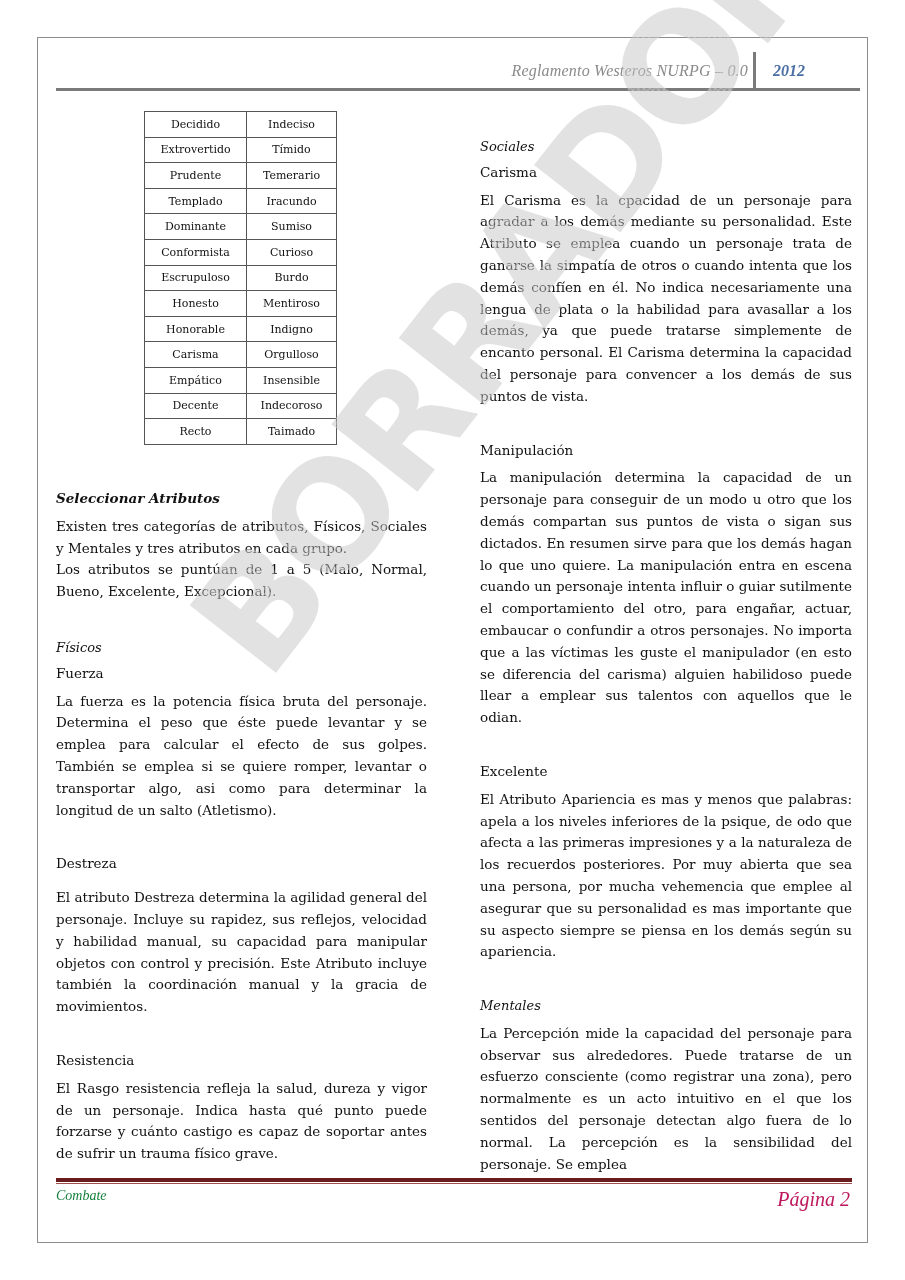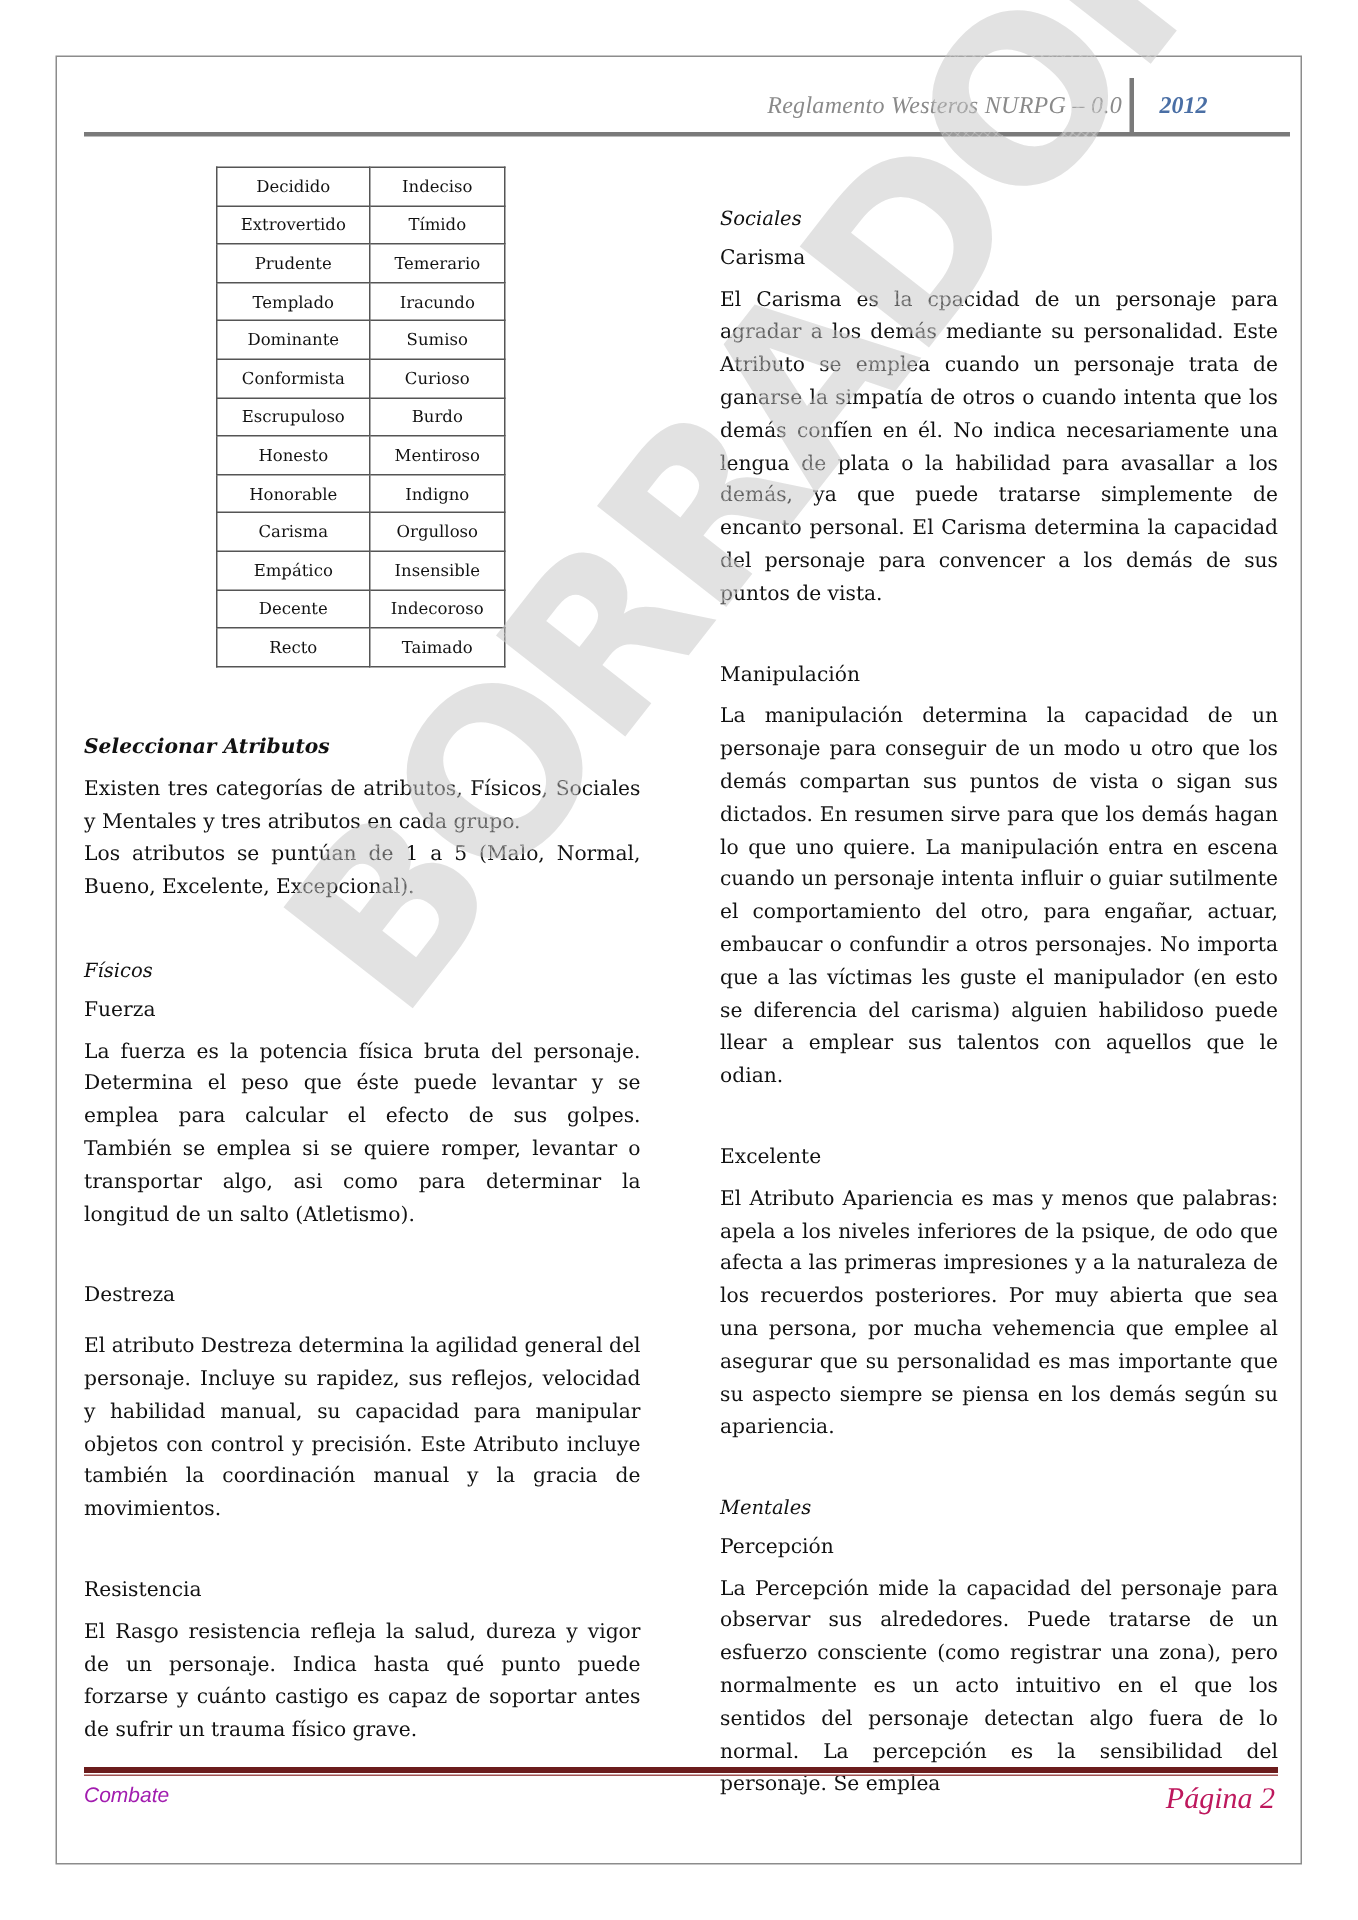--- a/index.html
+++ b/index.html
@@ -19,21 +19,21 @@
   .heading { margin: 0; }
   .bold-ital { font-weight: bold; font-style: italic; margin: 0; }
 
   table.traits { position: absolute; left: 106px; top: 73px; border-collapse: collapse; font-size: 11px; }
   table.traits td { border: 1px solid #555; height: 24.6px; padding: 0 6px; text-align: center; }
   table.traits td.c1 { width: 89px; }
   table.traits td.c2 { width: 77px; }
 
   .footer-rule1 { position: absolute; left: 18px; top: 1140px; width: 796px; height: 4px; background: #6b1c1c; }
   .footer-rule2 { position: absolute; left: 18px; top: 1145px; width: 796px; height: 1px; background: #a05050; }
-  .footer-left { position: absolute; left: 18px; top: 1150px; font-family: Liberation Sans, sans-serif; font-style: italic; font-size: 14px; color: #a21caf; }
+  .footer-left { position: absolute; left: 18px; top: 1150px; font-family: Liberation Serif, serif; font-style: italic; font-size: 14px; color: #15803d; }
   .footer-right { position: absolute; right: 17px; top: 1150px; font-family: "Liberation Serif", serif; font-style: italic; font-size: 20px; color: #be185d; }
 
   .watermark { position: absolute; left: 120px; top: 560px; font-family: "DejaVu Sans", sans-serif; font-weight: bold; font-size: 150px; letter-spacing: -6px; color: rgba(190,190,190,0.45); transform: rotate(-52deg); transform-origin: left top; pointer-events: none; white-space: nowrap;
     background-image: repeating-linear-gradient(0deg, rgba(255,255,255,0.35) 0 1px, transparent 1px 4px), repeating-linear-gradient(90deg, rgba(255,255,255,0.35) 0 1px, transparent 1px 4px);
     -webkit-background-clip: text; }
   p + p { margin-top: 6px; }
 </style>
 </head>
 <body>
 
@@ -124,21 +124,20 @@
     <p class="heading" style="margin-top:4px;">Carisma</p>
     <p class="just" style="margin-top:6px;">El Carisma es la cpacidad de un personaje para agradar a los demás mediante su personalidad. Este Atributo se emplea cuando un personaje trata de ganarse la simpatía de otros o cuando intenta que los demás confíen en él. No indica necesariamente una lengua de plata o la habilidad para avasallar a los demás, ya que puede tratarse simplemente de encanto personal. El Carisma determina la capacidad del personaje para convencer a los demás de sus puntos de vista.</p>
 
     <p class="heading" style="margin-top:32px;">Manipulación</p>
     <p class="just" style="margin-top:6px;">La manipulación determina la capacidad de un personaje para conseguir de un modo u otro que los demás compartan sus puntos de vista o sigan sus dictados. En resumen sirve para que los demás hagan lo que uno quiere. La manipulación entra en escena cuando un personaje intenta influir o guiar sutilmente el comportamiento del otro, para engañar, actuar, embaucar o confundir a otros personajes. No importa que a las víctimas les guste el manipulador (en esto se diferencia del carisma) alguien habilidoso puede llear a emplear sus talentos con aquellos que le odian.</p>
 
     <p class="heading" style="margin-top:32px;">Excelente</p>
     <p class="just" style="margin-top:6px;">El Atributo Apariencia es mas y menos que palabras: apela a los niveles inferiores de la psique, de odo que afecta a las primeras impresiones y a la naturaleza de los recuerdos posteriores. Por muy abierta que sea una persona, por mucha vehemencia que emplee al asegurar que su personalidad es mas importante que su aspecto siempre se piensa en los demás según su apariencia.</p>
 
     <p class="sub" style="margin-top:32px;">Mentales</p>
-    <p class="heading" style="margin-top:4px;">Percepción</p>
     <p class="just" style="margin-top:6px;">La Percepción mide la capacidad del personaje para observar sus alrededores. Puede tratarse de un esfuerzo consciente (como registrar una zona), pero normalmente es un acto intuitivo en el que los sentidos del personaje detectan algo fuera de lo normal. La percepción es la sensibilidad del personaje. Se emplea</p>
   </div>
 
   <div class="footer-rule1"></div>
   <div class="footer-rule2"></div>
   <span class="footer-left">Combate</span>
   <span class="footer-right">Página 2</span>
 
   <div class="watermark">BORRADOR</div>
 </div>

